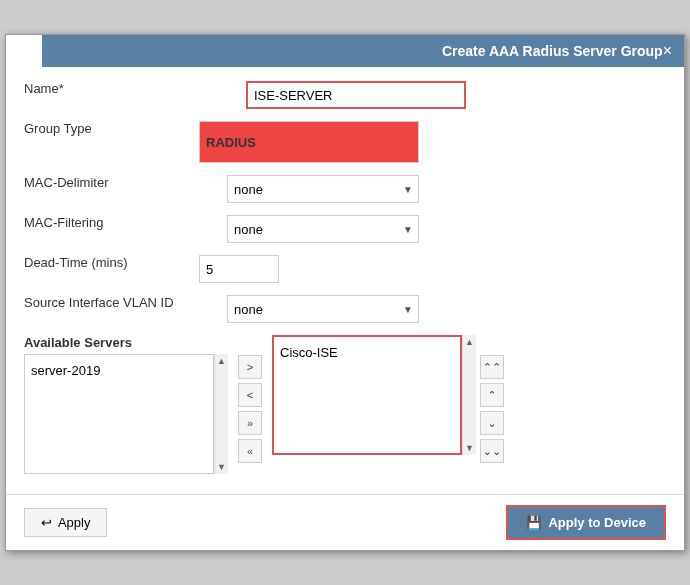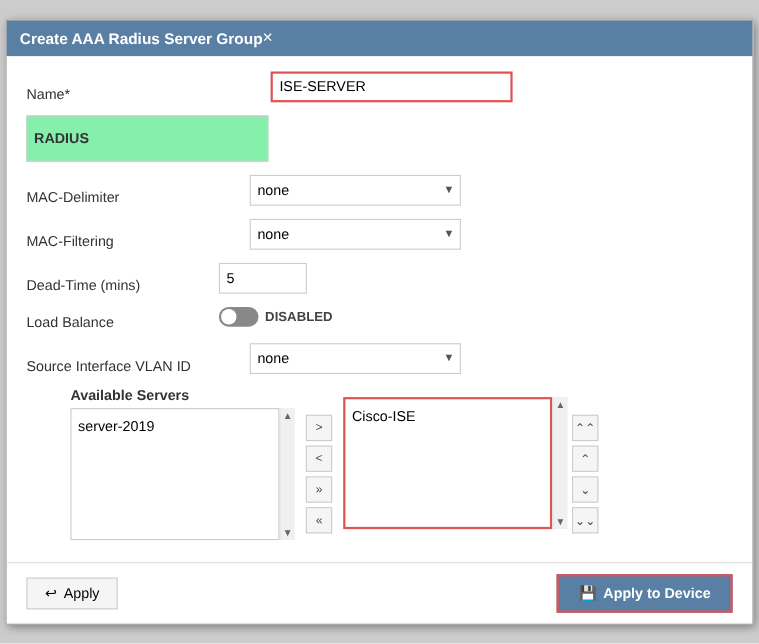--- a/index.html
+++ b/index.html
@@ -18,40 +18,41 @@
       background: #fff;
       border: 1px solid #999;
       box-shadow: 2px 2px 8px rgba(0,0,0,0.4);
     }
     .dialog-header {
       background: #5a7fa5;
       color: #fff;
       padding: 8px 12px;
       display: flex;
       align-items: center;
-      justify-content: flex-start;
+      justify-content: flex-end;
+      margin-left: 36px;
     }
     .dialog-header-title {
       font-size: 14px;
       font-weight: bold;
     }
     .close-btn {
       background: none;
       border: none;
       color: #fff;
       font-size: 16px;
       cursor: pointer;
       line-height: 1;
     }
     .dialog-body {
       padding: 14px 18px 10px 18px;
     }
     .form-row {
       display: flex;
-      align-items: flex-end;
+      align-items: flex-start;
       margin-bottom: 12px;
     }
     .form-label {
       width: 175px;
       color: #333;
       font-size: 13px;
     }
     .form-control {
       flex: 1;
     }
@@ -63,21 +64,21 @@
       height: 28px;
       margin-left: 47px;
     }
     .input-text.highlighted {
       border: 2px solid #e05252;
     }
     .input-readonly {
       width: 220px;
       padding: 20px 6px;
       border: 1px solid #ccc;
-      background: #86efac;
+      background: #ef4444;
       font-size: 13px;
       height: 28px;
       display: inline-flex;
       align-items: center;
       font-weight: bold;
       color: #333;
     }
     .select-wrapper {
       position: relative;
       display: inline-block;
@@ -133,24 +134,23 @@
       top: 2px;
       left: 2px;
     }
     .toggle-label {
       font-size: 12px;
       font-weight: bold;
       color: #444;
     }
     .servers-section {
       display: flex;
-      align-items: center;
+      align-items: flex-start;
       margin-bottom: 10px;
       gap: 4px;
-      margin-left: 40px;
     }
     .server-panel {
       display: flex;
       flex-direction: column;
     }
     .server-panel-label {
       font-size: 13px;
       font-weight: bold;
       color: #333;
       margin-bottom: 4px;
@@ -259,20 +259,21 @@
   <div class="dialog-body">
 
     <div class="form-row">
       <div class="form-label">Name*</div>
       <div class="form-control">
         <input type="text" class="input-text highlighted" value="ISE-SERVER" style="">
       </div>
     </div>
 
     <div class="form-row">
+      <div class="form-label">Group Type</div>
       <div class="form-control">
         <div class="input-readonly">RADIUS</div>
       </div>
     </div>
 
     <div class="form-row">
       <div class="form-label">MAC-Delimiter</div>
       <div class="form-control">
         <div class="select-wrapper">
           <select>
@@ -299,31 +300,20 @@
       </div>
     </div>
 
     <div class="form-row">
       <div class="form-label">Dead-Time (mins)</div>
       <div class="form-control">
         <input type="text" class="dead-time-input" value="5" style="">
       </div>
     </div>
 
-    <div class="form-row">
-      <div class="form-label">Load Balance</div>
-      <div class="form-control">
-        <div class="toggle-wrapper">
-          <div class="toggle-switch">
-            <div class="toggle-knob"></div>
-          </div>
-          <span class="toggle-label">DISABLED</span>
-        </div>
-      </div>
-    </div>
 
     <div class="form-row">
       <div class="form-label">Source Interface VLAN ID</div>
       <div class="form-control">
         <div class="select-wrapper">
           <select>
             <option>none</option>
           </select>
           <span class="select-arrow">▼</span>
         </div>

